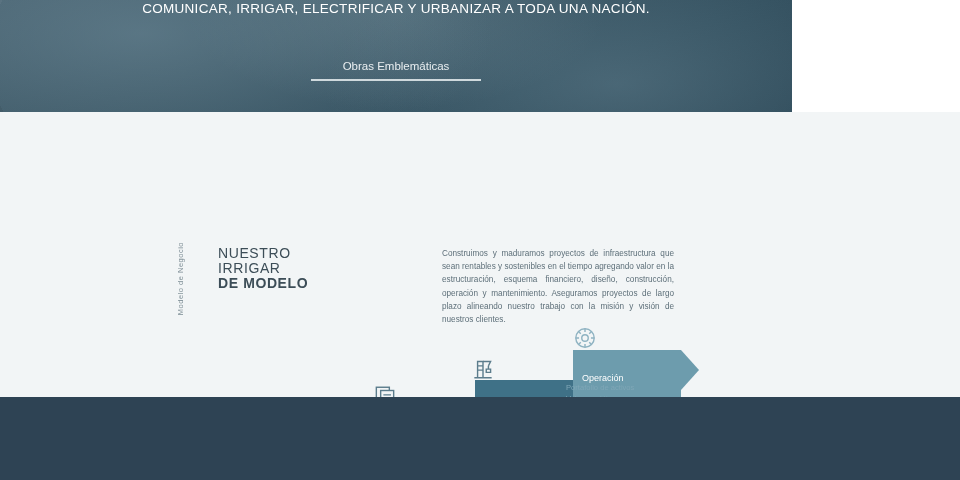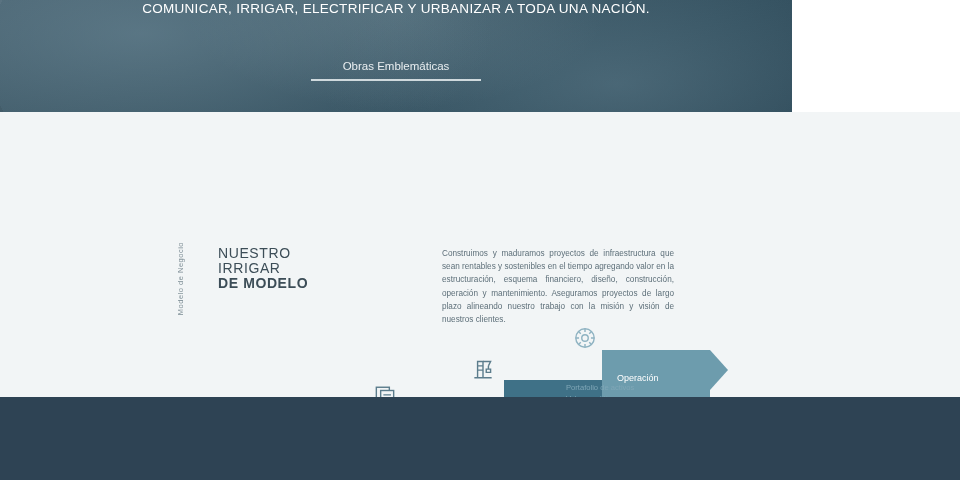--- a/index.html
+++ b/index.html
@@ -92,22 +92,21 @@
   
   .diagram { position: absolute; left: 0; top: 0; width: 960px; height: 285px; }
 
   .step {
     position: absolute;
     height: 56px;
     color: #ffffff;
     font-size: 9px;
     display: flex;
     align-items: center;
-    padding-left: 15px;
-    margin-left: 29px;
+    padding-left: 9px;
   }
   .step .arrow {
     position: absolute;
     right: -18px; top: 0;
     width: 0; height: 0;
     border-top: 20px solid transparent;
     border-bottom: 20px solid transparent;
   }
   .s1 { left: 277px; top: 328px; width: 108px; background: #2e4a5b; }
   .s1 .arrow { border-left: 18px solid #2e4a5b; }

